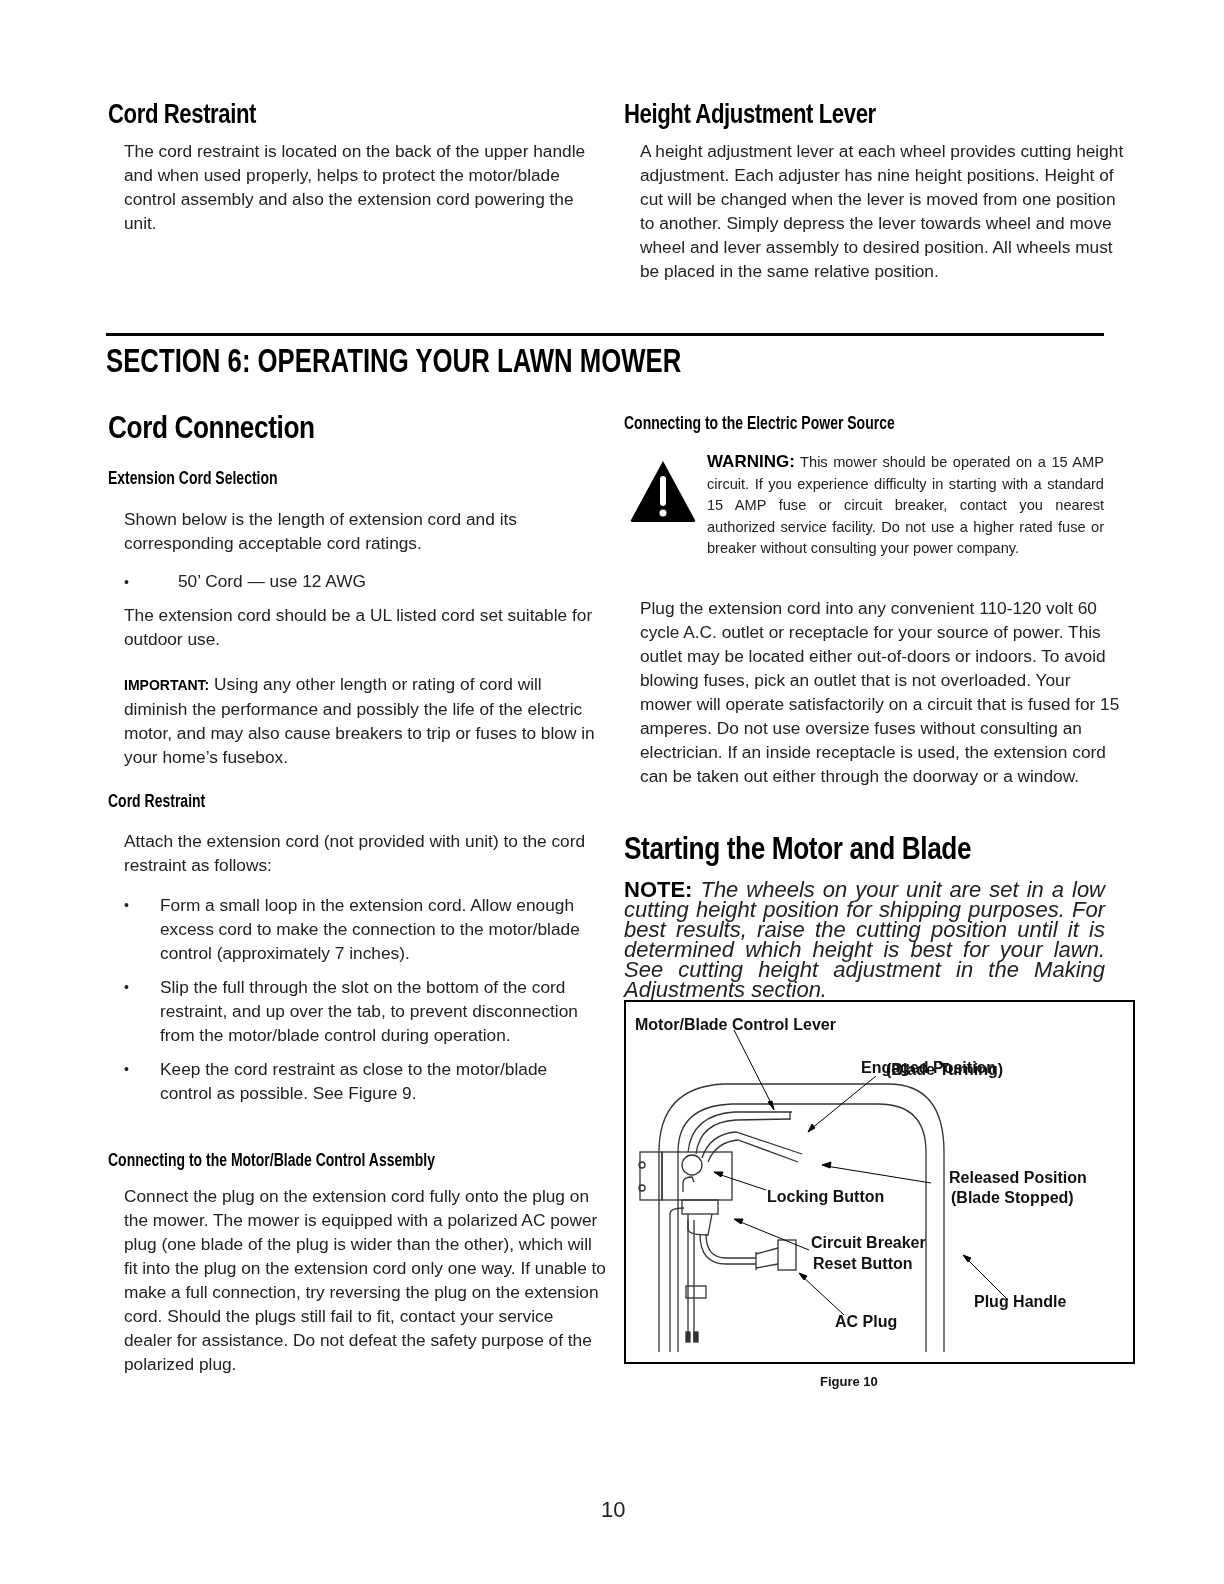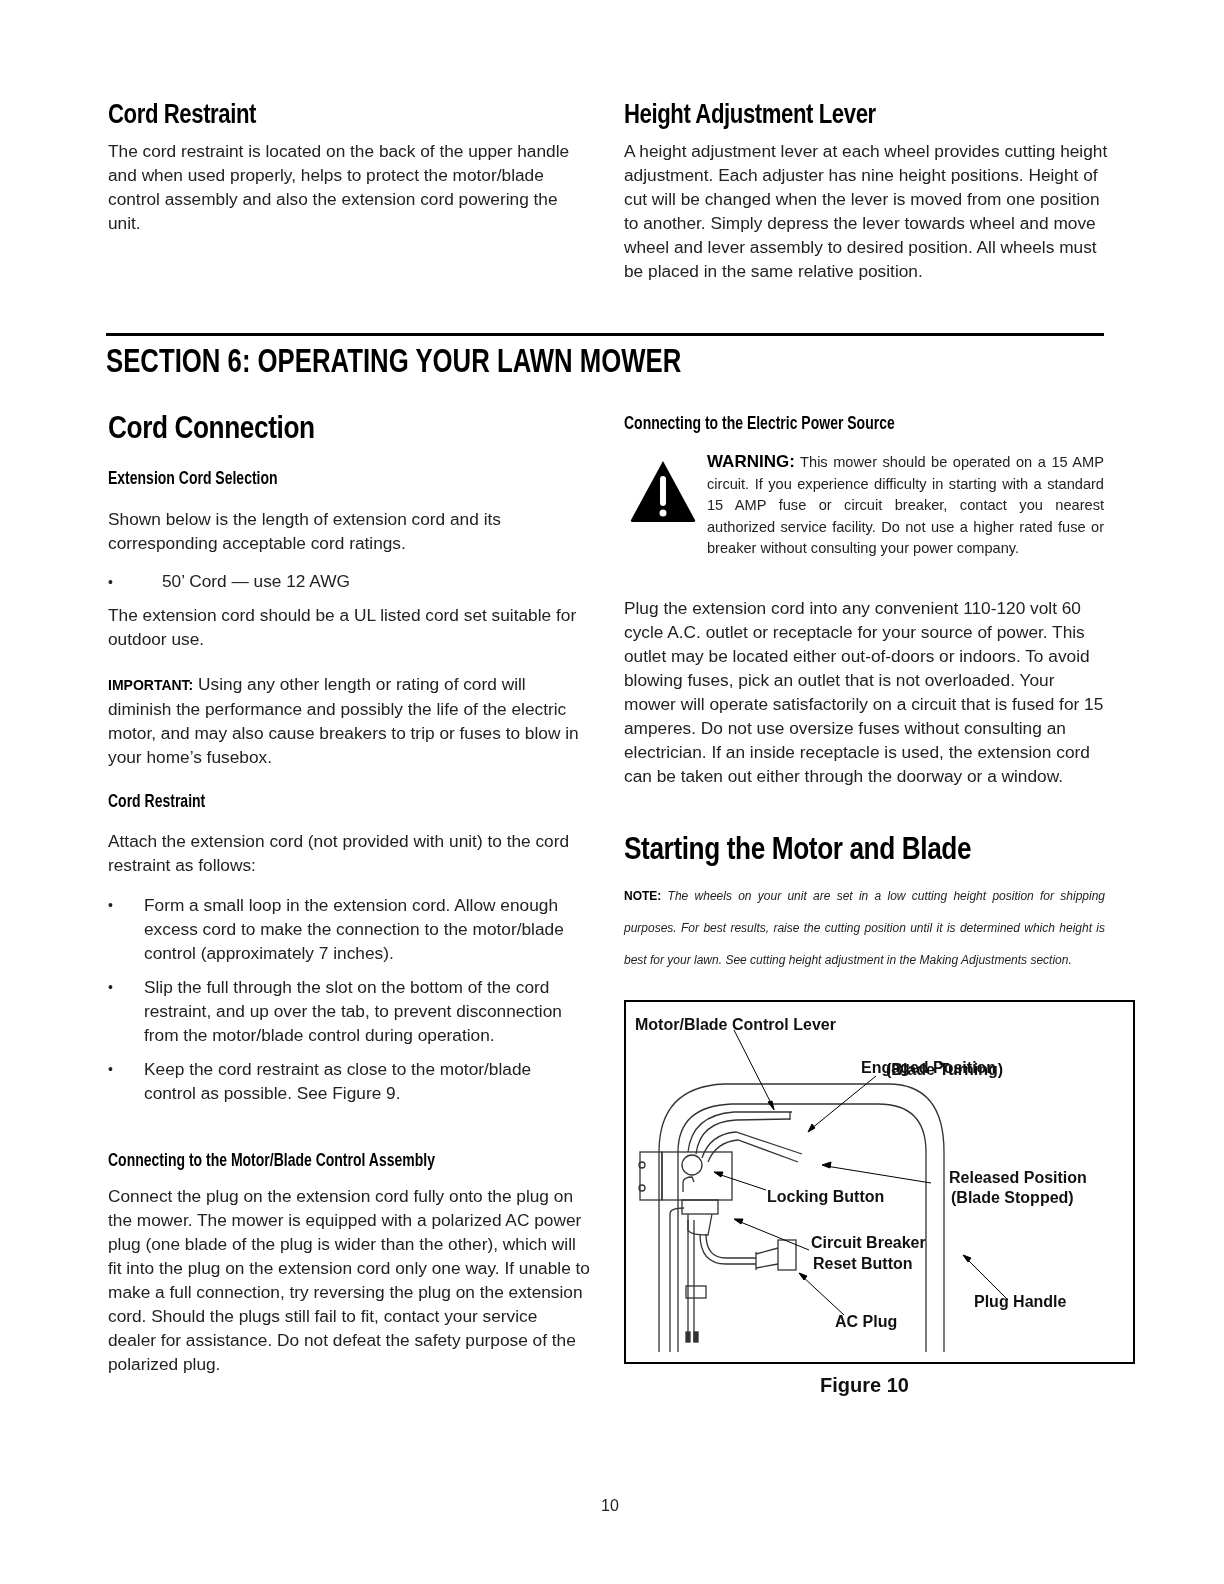--- a/index.html
+++ b/index.html
@@ -6,40 +6,40 @@
     body {
       width: 1224px; height: 1584px; position: relative; overflow: hidden;
       font-family: "Liberation Sans", sans-serif; color: #1a1a1a;
     }
     .abs { position: absolute; }
     .h-top {
       font-family: "Liberation Sans", sans-serif; font-weight: bold;
       font-size: 27px; letter-spacing: -0.5px; transform: scaleX(0.82); transform-origin: left top;
       color: #000; white-space: nowrap; line-height: 32px;
     }
-    .body-text { font-size: 17.3px; line-height: 24px; color: #222; }
+    .body-text { font-size: 17.3px; line-height: 24px; color: #222; margin-left: 16px; }
     .section-title {
       font-weight: bold; font-size: 33px; color: #000; white-space: nowrap;
       transform: scaleX(0.78); transform-origin: left top; line-height: 38px;
     }
     .subhead {
       font-weight: bold; font-size: 17.5px; color: #000; white-space: nowrap;
       transform: scaleX(0.80); transform-origin: left top; line-height: 22px;
     }
     .rule { background: #000; height: 3px; }
     .bullet-row { display: flex; }
     .bullet-dot { width: 36px; flex: 0 0 36px; font-size: 14px; line-height: 24px; }
     .warn-text { font-size: 14.6px; line-height: 21.5px; text-align: justify; color: #222; }
     .warn-text b { font-size: 17px; color: #000; }
-    .note-text { font-size: 12px; line-height: 32px; text-align: justify; font-style: italic; color: #222; }
+    .note-text { font-size: 22px; line-height: 20px; text-align: justify; font-style: italic; color: #222; }
     .note-text b { font-style: normal; color: #000; }
     .fig-box { border: 2px solid #000; }
     .fig-label { font-weight: bold; font-size: 16px; color: #111; white-space: nowrap; line-height: 20px; }
-    .fig-caption { font-weight: bold; font-size: 20px; color: #111; }
-    .page-num { font-size: 16px; color: #222; }
+    .fig-caption { font-weight: bold; font-size: 13px; color: #111; }
+    .page-num { font-size: 22px; color: #222; }
   </style>
 </head>
 <body>
 
 <div class="abs h-top" style="left:108px; top:98px;">Cord Restraint</div>
 <div class="abs body-text" style="left:108px; top:139px; width:470px;">The cord restraint is located on the back of the upper handle and when used properly, helps to protect the motor/blade control assembly and also the extension cord powering the unit.</div>
 
 <div class="abs h-top" style="left:624px; top:98px;">Height Adjustment Lever</div>
 <div class="abs body-text" style="left:624px; top:139px; width:484px;">A height adjustment lever at each wheel provides cutting height adjustment. Each adjuster has nine height positions. Height of cut will be changed when the lever is moved from one position to another. Simply depress the lever towards wheel and move wheel and lever assembly to desired position. All wheels must be placed in the same relative position.</div>
 

